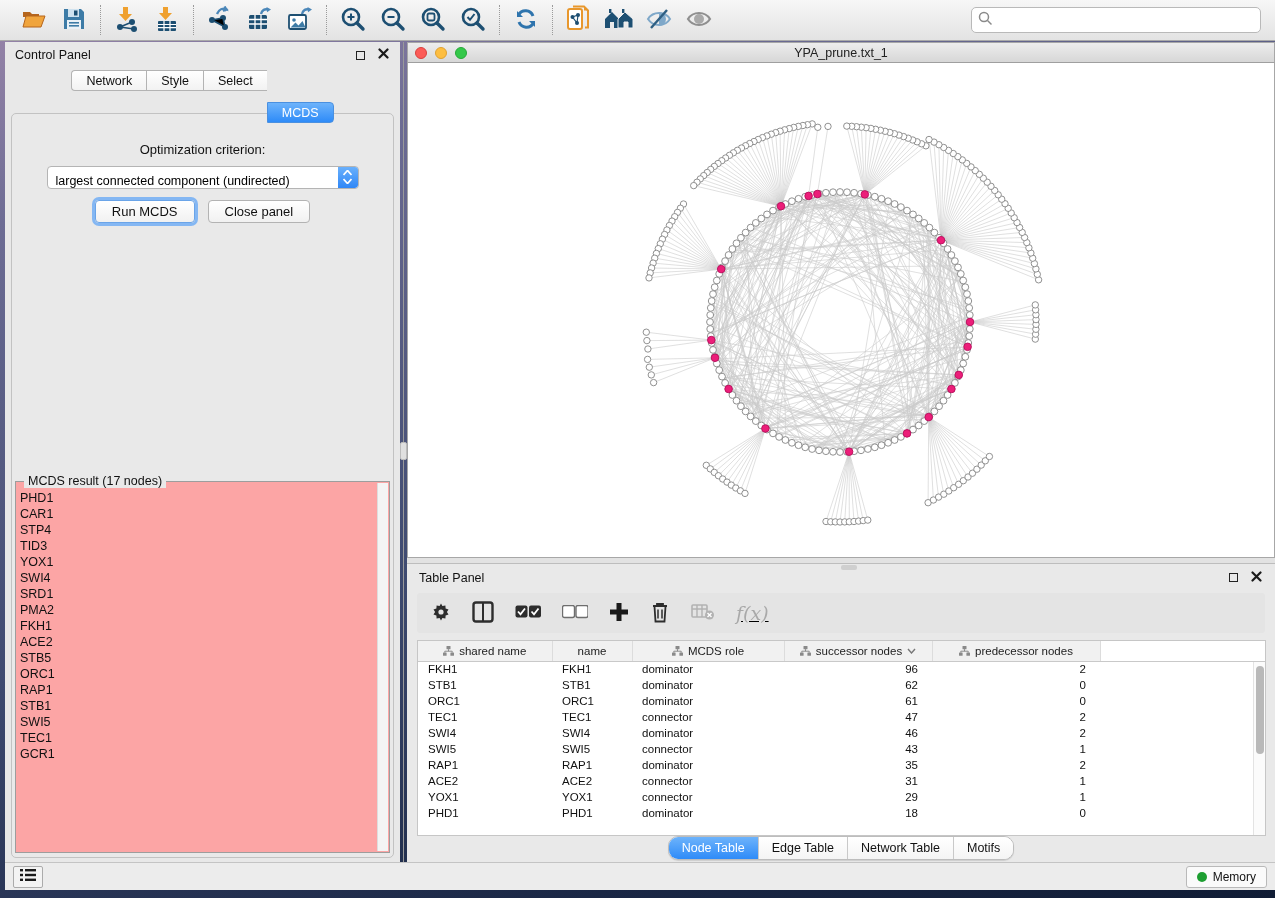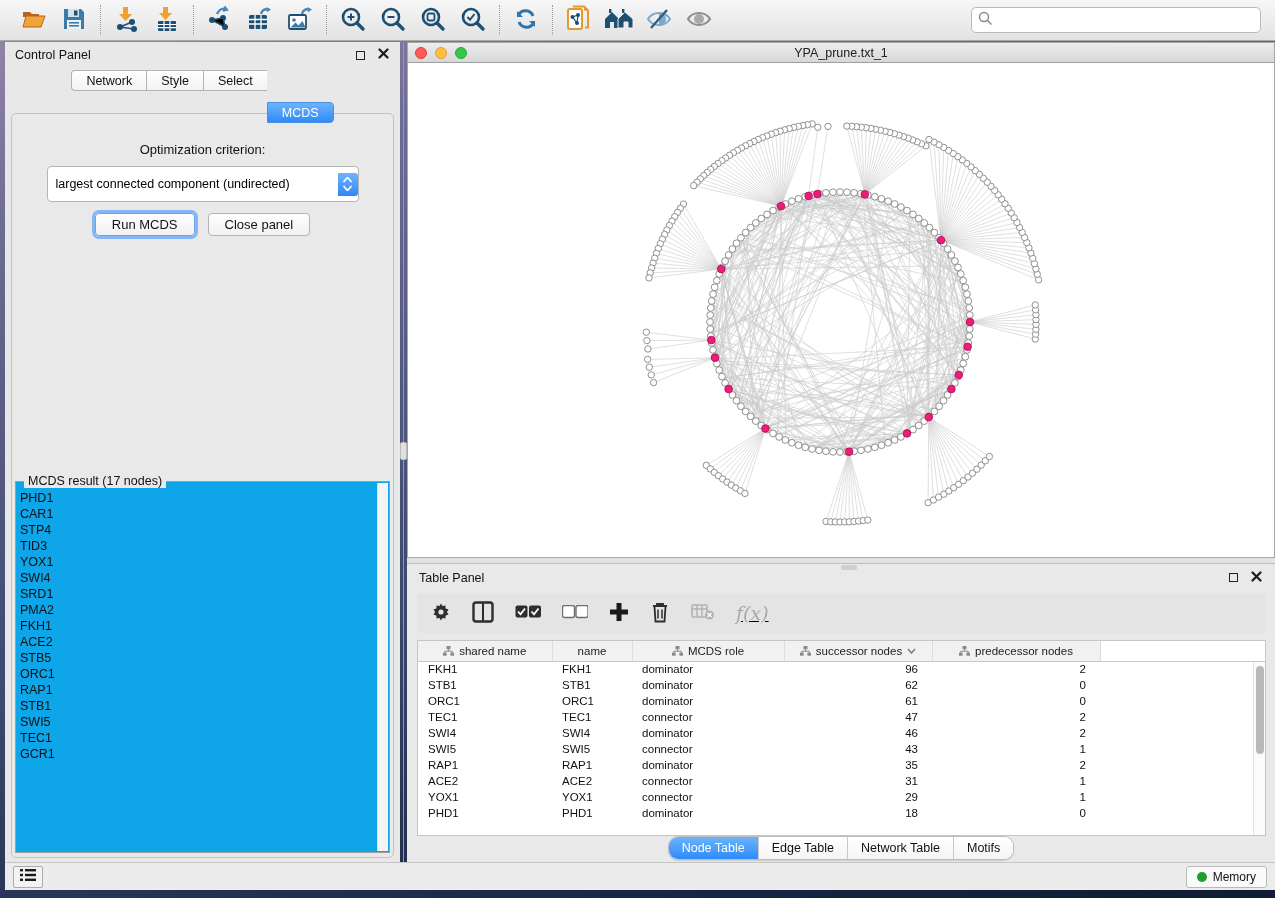--- a/index.html
+++ b/index.html
@@ -29,30 +29,30 @@
   .float-glyph { width:9px; height:9px; border:1.4px solid #222; }
   .cp-tabs { display:flex; justify-content:center; margin-top:2px; position:relative; z-index:2; }
   .cp-tab { height:21px; padding:0 14px; background:linear-gradient(#ffffff,#f2f2f2); border:1px solid #b3b3b3; border-right:none;
     font-size:12.5px; display:flex; align-items:center; cursor:pointer; color:#111; }
   .cp-tab:first-child { border-radius:4px 0 0 4px;text-align:right; }
   .cp-tab:last-child { border-right:1px solid #b3b3b3; border-radius:0 4px 4px 0; }
   .cp-tab.selected { background:linear-gradient(#6db3fb,#2e8bf8); color:#fff; border-color:#4a90e0;margin-top:32px; }
   .cp-body { flex:1; margin:-10px 6px 4px 6px; background:#e9e9e9; border:1px solid #c2c2c2; border-radius:5px;
     padding-top:28px; display:flex; flex-direction:column; align-items:center; }
   .opt-label { font-size:13px; color:#111; margin-bottom:9px; }
-  .dropdown { width:312px; height:36px; background:#fff; border:1px solid #b4b4b4; border-radius:4px;
-    display:flex; align-items:center; cursor:pointer; overflow:hidden; }
+  .dropdown { width:312px; height:23px; background:#fff; border:1px solid #b4b4b4; border-radius:4px;
+    display:flex; align-items:flex-end; cursor:pointer; overflow:hidden; }
   .dropdown .dd-text { flex:1; font-size:12.5px; padding:0 8px; white-space:nowrap; }
   .dd-stepper { width:20px; height:23px; background:linear-gradient(#6fb4fc,#2f87f7); display:flex; flex-direction:column; align-items:center; justify-content:center; gap:2px; border-radius:0 3px 3px 0; }
   .btn-row { display:flex; gap:13px; margin-top:11px; }
   .push-btn { height:23px; padding:0 16px; font-size:13px; background:linear-gradient(#ffffff,#f1f1f1);
     border:1px solid #b3b3b3; border-radius:4px; cursor:pointer; color:#111; }
   .push-btn.focused { box-shadow:0 0 0 3px rgba(98,165,246,.75); border-color:#6aa4e8; }
   .cp-spacer { flex:1; }
-  .result-field { width:375px; margin-bottom:4px; border:1px solid #9d9d9d; background:#0ea5e9; position:relative; height:372px; }
+  .result-field { width:375px; margin-bottom:4px; border:1px solid #9d9d9d; background:#fca5a5; position:relative; height:372px; }
   .result-legend { position:absolute; top:-8px; left:8px; background:#e9e9e9; padding:0 4px; font-size:12.5px; color:#111; }
   .result-list { position:absolute; inset:8px 12px 2px 4px; overflow:hidden; font-size:12.5px; line-height:16px; color:#111; }
   .result-scroll { position:absolute; top:1px; bottom:1px; right:1px; width:11px; background:#f4f4f4; border-left:1px solid #ddd; }
 
   
   .v-splitter { position:absolute; left:395px; top:0; width:7px; bottom:0; }
   .v-splitter .line { position:absolute; left:3px; top:0; bottom:0; width:1px; background:#9a9a9a; }
   .v-splitter .grip { position:absolute; left:0; top:400px; width:7px; height:18px; background:#e0e0e0; border:1px solid #bbb; border-radius:2px; }
 
   

